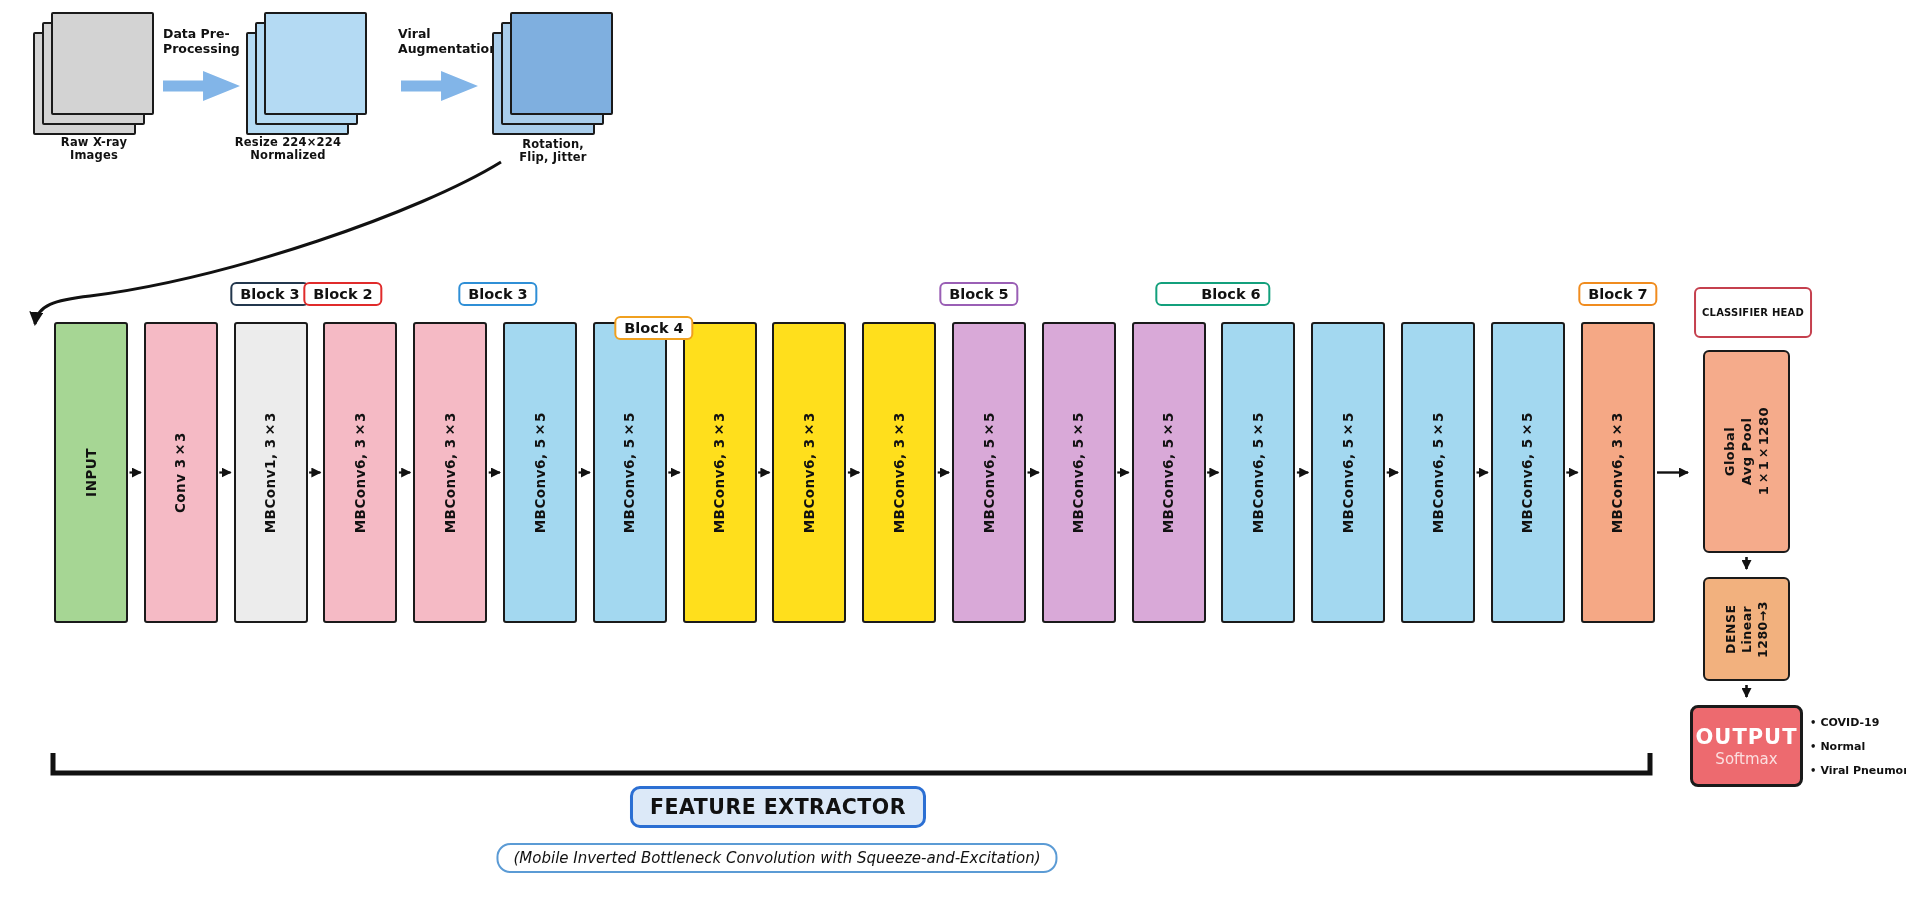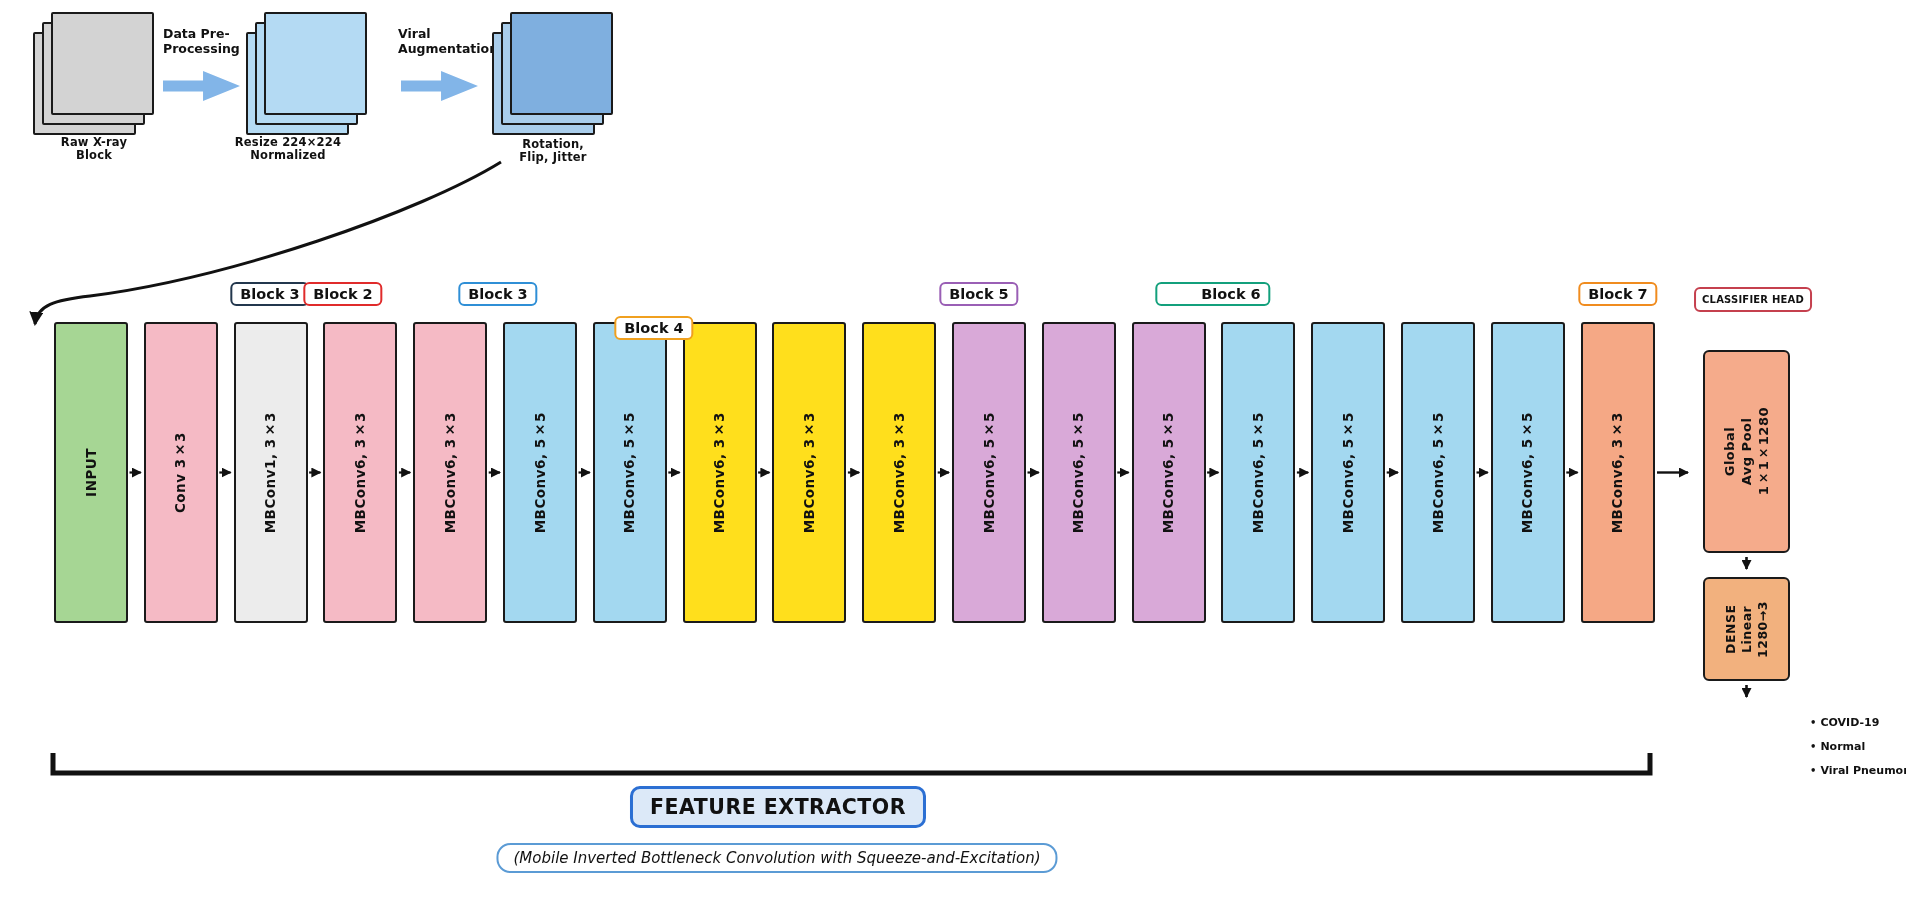--- a/index.html
+++ b/index.html
@@ -40,21 +40,21 @@
   .c-green{background:var(--green);} .c-pink{background:var(--pink);}
   .c-white{background:var(--white_block);} .c-skyblue{background:var(--skyblue);}
   .c-yellow{background:var(--yellow);} .c-lavender{background:var(--lavender);}
   .c-salmon{background:var(--salmon);}
   
   .pill{
     position:absolute;top:282px;transform:translateX(-50%);background:#fff;
     border:2.5px solid #333;border-radius:6px;padding:2px 8px;
     font-size:14.5px;font-weight:bold;white-space:nowrap;box-shadow:0 0 0 1.5px #fff inset;
   }
-  .pill.small{font-size:10px;border-width:2px;padding:5px 6px;top:287px;letter-spacing:.2px;}
+  .pill.small{font-size:10px;border-width:2px;padding:18px 6px;top:287px;letter-spacing:.2px;}
   
   .headbox{
     position:absolute;border:2.5px solid #1a1a1a;box-sizing:border-box;border-radius:6px;
     display:flex;align-items:center;justify-content:center;
   }
   #pool-box{left:1703px;top:350px;width:87px;height:203px;background:var(--pool);}
   #dense-box{left:1703px;top:577px;width:87px;height:104px;background:var(--dense);}
   #pool-box .vtext{font-size:13px;line-height:17px;}
   #dense-box .vtext{font-size:12.5px;line-height:16px;}
   #output-box{
@@ -84,21 +84,21 @@
 <body>
 
 <div id="canvas">
 
   <div class="stack stack-gray" style="left:33px;top:12px;">
     <div class="sq b"></div>
     <div class="sq m"></div>
     <div class="sq f"></div>
   </div>
   <div class="stack-label" style="left:94px;top:136px;">Raw X-ray
-Block</div>
+Images</div>
 
   <div class="arrow-label" style="left:163px;top:26px;">Data Pre-
 Processing</div>
   <div class="block-arrow" style="left:163px;top:71px;"></div>
 
   <div class="stack stack-lblue" style="left:246px;top:12px;">
     <div class="sq b"></div>
     <div class="sq m"></div>
     <div class="sq f"></div>
   </div>
@@ -188,20 +188,24 @@
 
   <div class="headbox" id="pool-box">
     <span class="vtext">Global
 Avg Pool
 1×1×1280</span>
   </div>
   <div class="headbox" id="dense-box">
     <span class="vtext">DENSE
 Linear
 1280→3</span>
+  </div>
+  <div class="headbox" id="output-box">
+    <div id="output-title">OUTPUT</div>
+    <div id="output-subtitle">Softmax</div>
   </div>
   <div id="class-list">
       <div class="cls-item"><span class="dot">•</span><span>COVID-19</span></div>
       <div class="cls-item"><span class="dot">•</span><span>Normal</span></div>
       <div class="cls-item"><span class="dot">•</span><span>Viral Pneumonia</span></div>
     </div>
 
   <div id="fe-pill">FEATURE EXTRACTOR</div>
   <div id="fe-sub">(Mobile Inverted Bottleneck Convolution with Squeeze-and-Excitation)</div>
 

